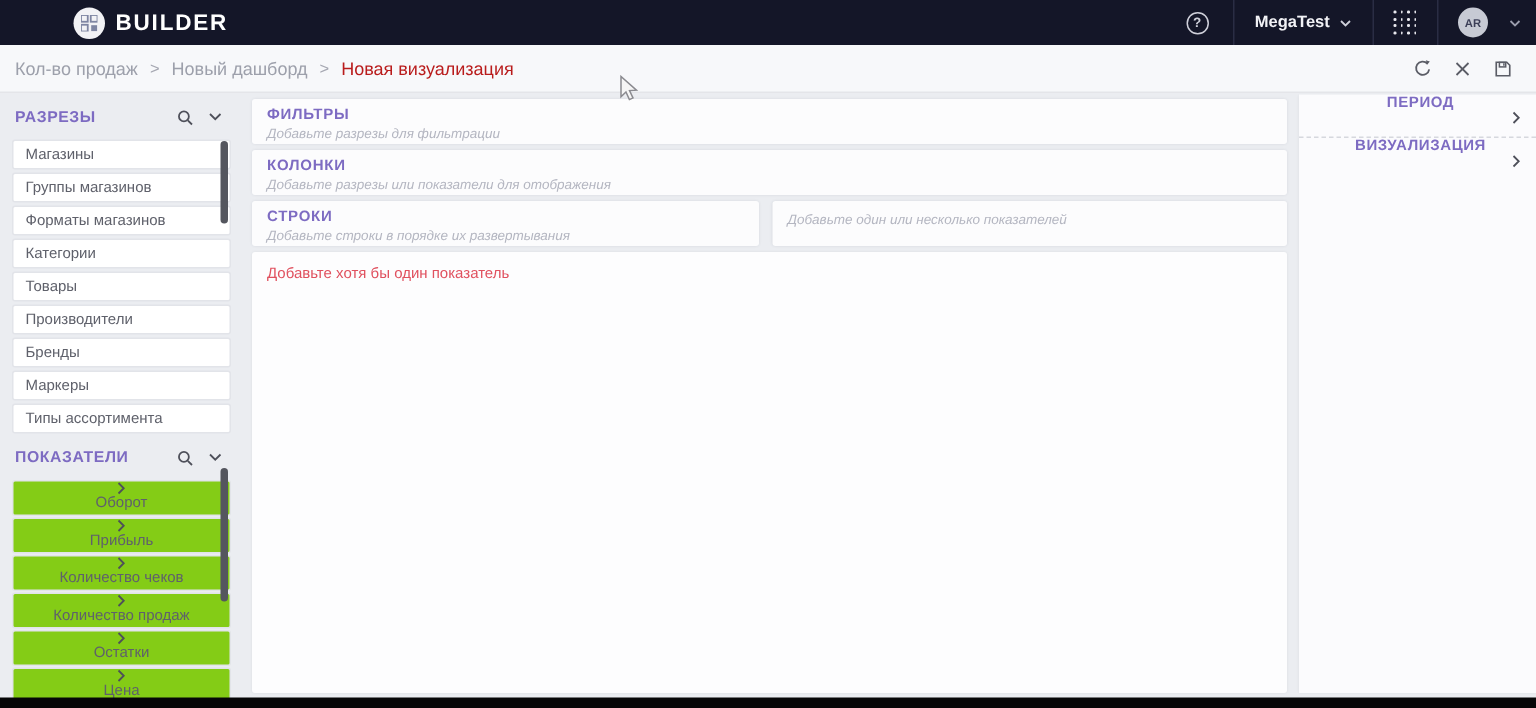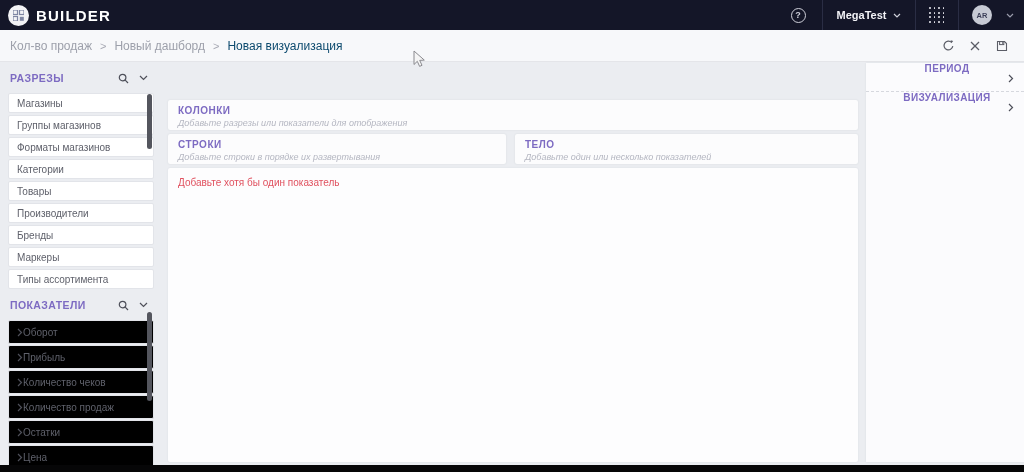--- a/index.html
+++ b/index.html
@@ -8,21 +8,21 @@
     position:relative; width:1024px; height:472px; overflow:hidden;
     background:#ebedf1; font-family:"Liberation Sans", sans-serif;
     -webkit-font-smoothing:antialiased;
   }
 
   
   .app-header {
     position:absolute; left:0; top:0; width:1024px; height:30px;
     background:#141628; display:flex; align-items:center; color:#fff;
   }
-  .logo-wrap { display:flex; align-items:center; gap:7px; padding-left:8px; }
+  .logo-wrap { display:flex; align-items:center; gap:7px; padding-left:8px;margin-left:41px; }
   .logo-circle {
     width:21px; height:21px; border-radius:50%; background:#f2f2f5;
     display:flex; align-items:center; justify-content:center;
   }
   .app-title { font-size:15px; font-weight:bold; letter-spacing:1.2px; color:#ffffff; }
   .header-right { margin-left:auto; display:flex; align-items:stretch; height:30px; }
   .hseg { display:flex; align-items:center; padding:0 16px; }
   .hdivider { width:1px; background:#2a2d44; height:30px; }
   .help-circle {
     width:15px; height:15px; border-radius:50%; border:1.2px solid #cfd0da;
@@ -39,21 +39,21 @@
   }
 
   
   .toolbar {
     position:absolute; left:0; top:30px; width:1024px; height:32px;
     background:#f7f8fa; border-bottom:1px solid #e4e5e9;
     display:flex; align-items:center; padding:0 10px;
   }
   .crumbs { display:flex; align-items:center; gap:8px; font-size:12px; color:#9da0ab; }
   .crumb { cursor:pointer; }
-  .crumb.current { color:#0c4a6e; }
+  .crumb.current { color:#b91c1c; }
   .crumb-sep { font-size:11px; color:#a6a8b2; }
   .toolbar-icons { margin-left:auto; display:flex; align-items:center; gap:11px; padding-right:4px; }
   .tool-btn { width:16px; height:16px; display:flex; align-items:center; justify-content:center; cursor:pointer; }
 
   
   .sidebar {
     position:absolute; left:0; top:62px; width:160px; height:403px;
     padding:9px 0 0 0;
   }
   .section-head {
@@ -61,21 +61,21 @@
   }
   .section-title { font-size:10.5px; font-weight:bold; color:#7d6bc2; letter-spacing:.4px; }
   .section-icons { margin-left:auto; display:flex; align-items:center; gap:10px; }
   .chip-list { display:flex; flex-direction:column; gap:2px; padding:0 6px 0 8px; }
   .chip {
     height:20px; background:#ffffff; border:1px solid #e2e4e9; border-radius:2px;
     display:flex; align-items:center; padding:0 8px; font-size:10px; color:#5f616b;
     cursor:grab;
   }
   .chip-list.measures { gap:1px; margin-top:2px; }
-  .chip.measure { height:24px; background:#000000; gap:0; }
+  .chip.measure { height:24px; background:#84cc16; gap:0;flex-direction:column; }
   .scroll-thumb {
     position:absolute; left:147px; width:5px; background:#54565e; border-radius:3px; cursor:pointer;
   }
   .thumb-dims { top:32px; height:55px; }
   .thumb-meas { top:250px; height:89px; }
 
   
   .zone {
     position:absolute; background:#fcfcfd; border-radius:2px;
     box-shadow:0 0 2px rgba(40,45,70,.10); padding:5px 10px; height:30px;
@@ -298,33 +298,36 @@
             <polyline points="1,1 4.5,4.5 1,8" fill="none" stroke="#4e505a" stroke-width="1.2"></polyline>
           </svg>
         <span>Цена</span>
       </div>
     </div>
 
     <div class="scroll-thumb thumb-dims"></div>
     <div class="scroll-thumb thumb-meas"></div>
   </div>
 
+  <div class="zone zone-filters">
+    <div class="zone-title">ФИЛЬТРЫ</div>
+    <div class="zone-hint">Добавьте разрезы для фильтрации</div>
+  </div>
 
   <div class="zone zone-columns">
     <div class="zone-title">КОЛОНКИ</div>
     <div class="zone-hint">Добавьте разрезы или показатели для отображения</div>
   </div>
 
   <div class="zone zone-rows">
     <div class="zone-title">СТРОКИ</div>
     <div class="zone-hint">Добавьте строки в порядке их развертывания</div>
   </div>
 
   <div class="zone zone-body">
-    <div class="zone-title">ТЕЛО</div>
     <div class="zone-hint">Добавьте один или несколько показателей</div>
   </div>
 
   <div class="canvas">
     <div class="validation-msg">Добавьте хотя бы один показатель</div>
   </div>
 
   <div class="settings">
     <div class="settings-row">
       <span class="settings-label">ПЕРИОД</span>

